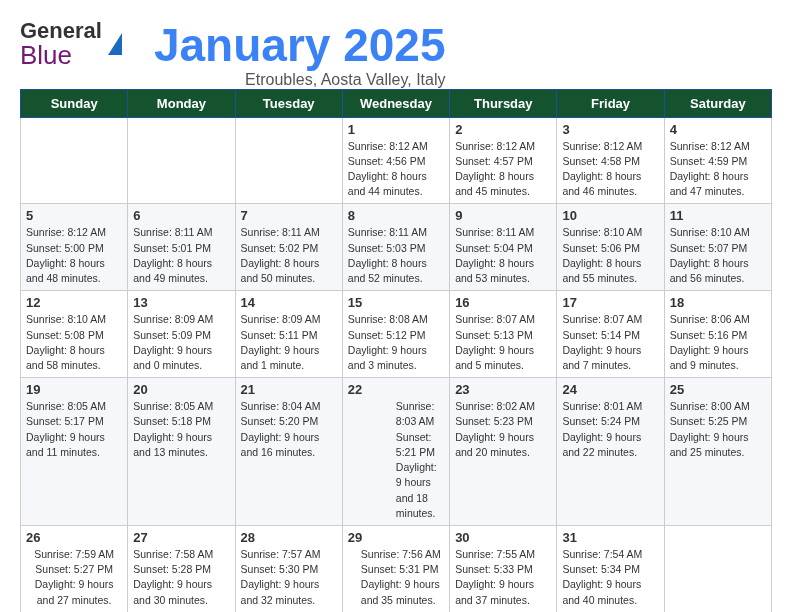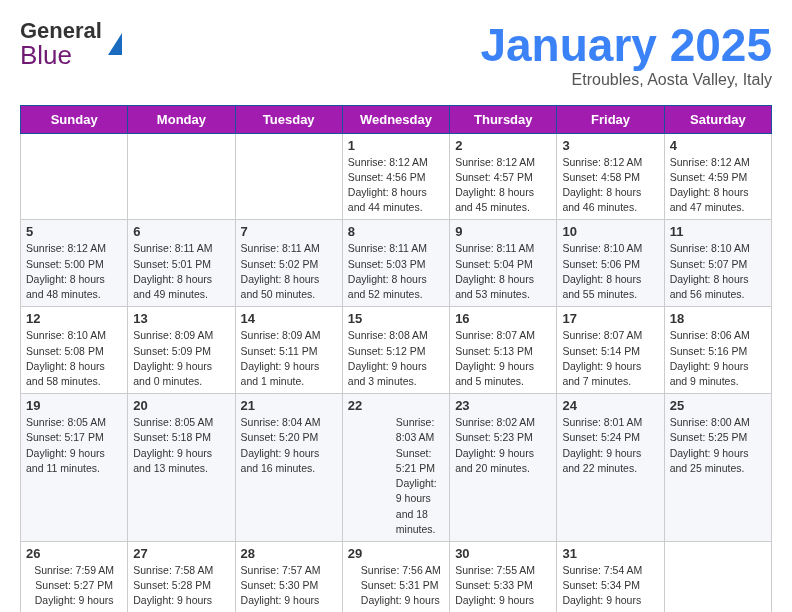--- a/index.html
+++ b/index.html
@@ -5,23 +5,22 @@
     * { box-sizing: border-box; margin: 0; padding: 0; }
     body {
       font-family: Arial, sans-serif;
       background: #fff;
       width: 792px;
       min-height: 612px;
       padding: 20px;
     }
     .header {
       display: flex;
-      justify-content: space-between;
       align-items: flex-start;
-      margin-bottom: 16px;
+      gap: 32px;
     }
     .logo-general {
       font-size: 22px;
       font-weight: bold;
       color: #333;
       line-height: 1;
     }
     .logo-blue {
       font-size: 26px;
       font-weight: normal;
@@ -40,21 +39,21 @@
     .subtitle {
       font-size: 16px;
       color: #555;
     }
     .calendar {
       width: 100%;
       border-collapse: collapse;
       border: 1px solid #ccc;
     }
     .calendar th {
-      background: #a21caf;
+      background: #14532d;
       color: #fff;
       font-size: 13px;
       font-weight: bold;
       text-align: center;
       padding: 6px 4px;
       border: 1px solid #1a4f9a;
     }
     .calendar td {
       vertical-align: top;
       border: 1px solid #ccc;

